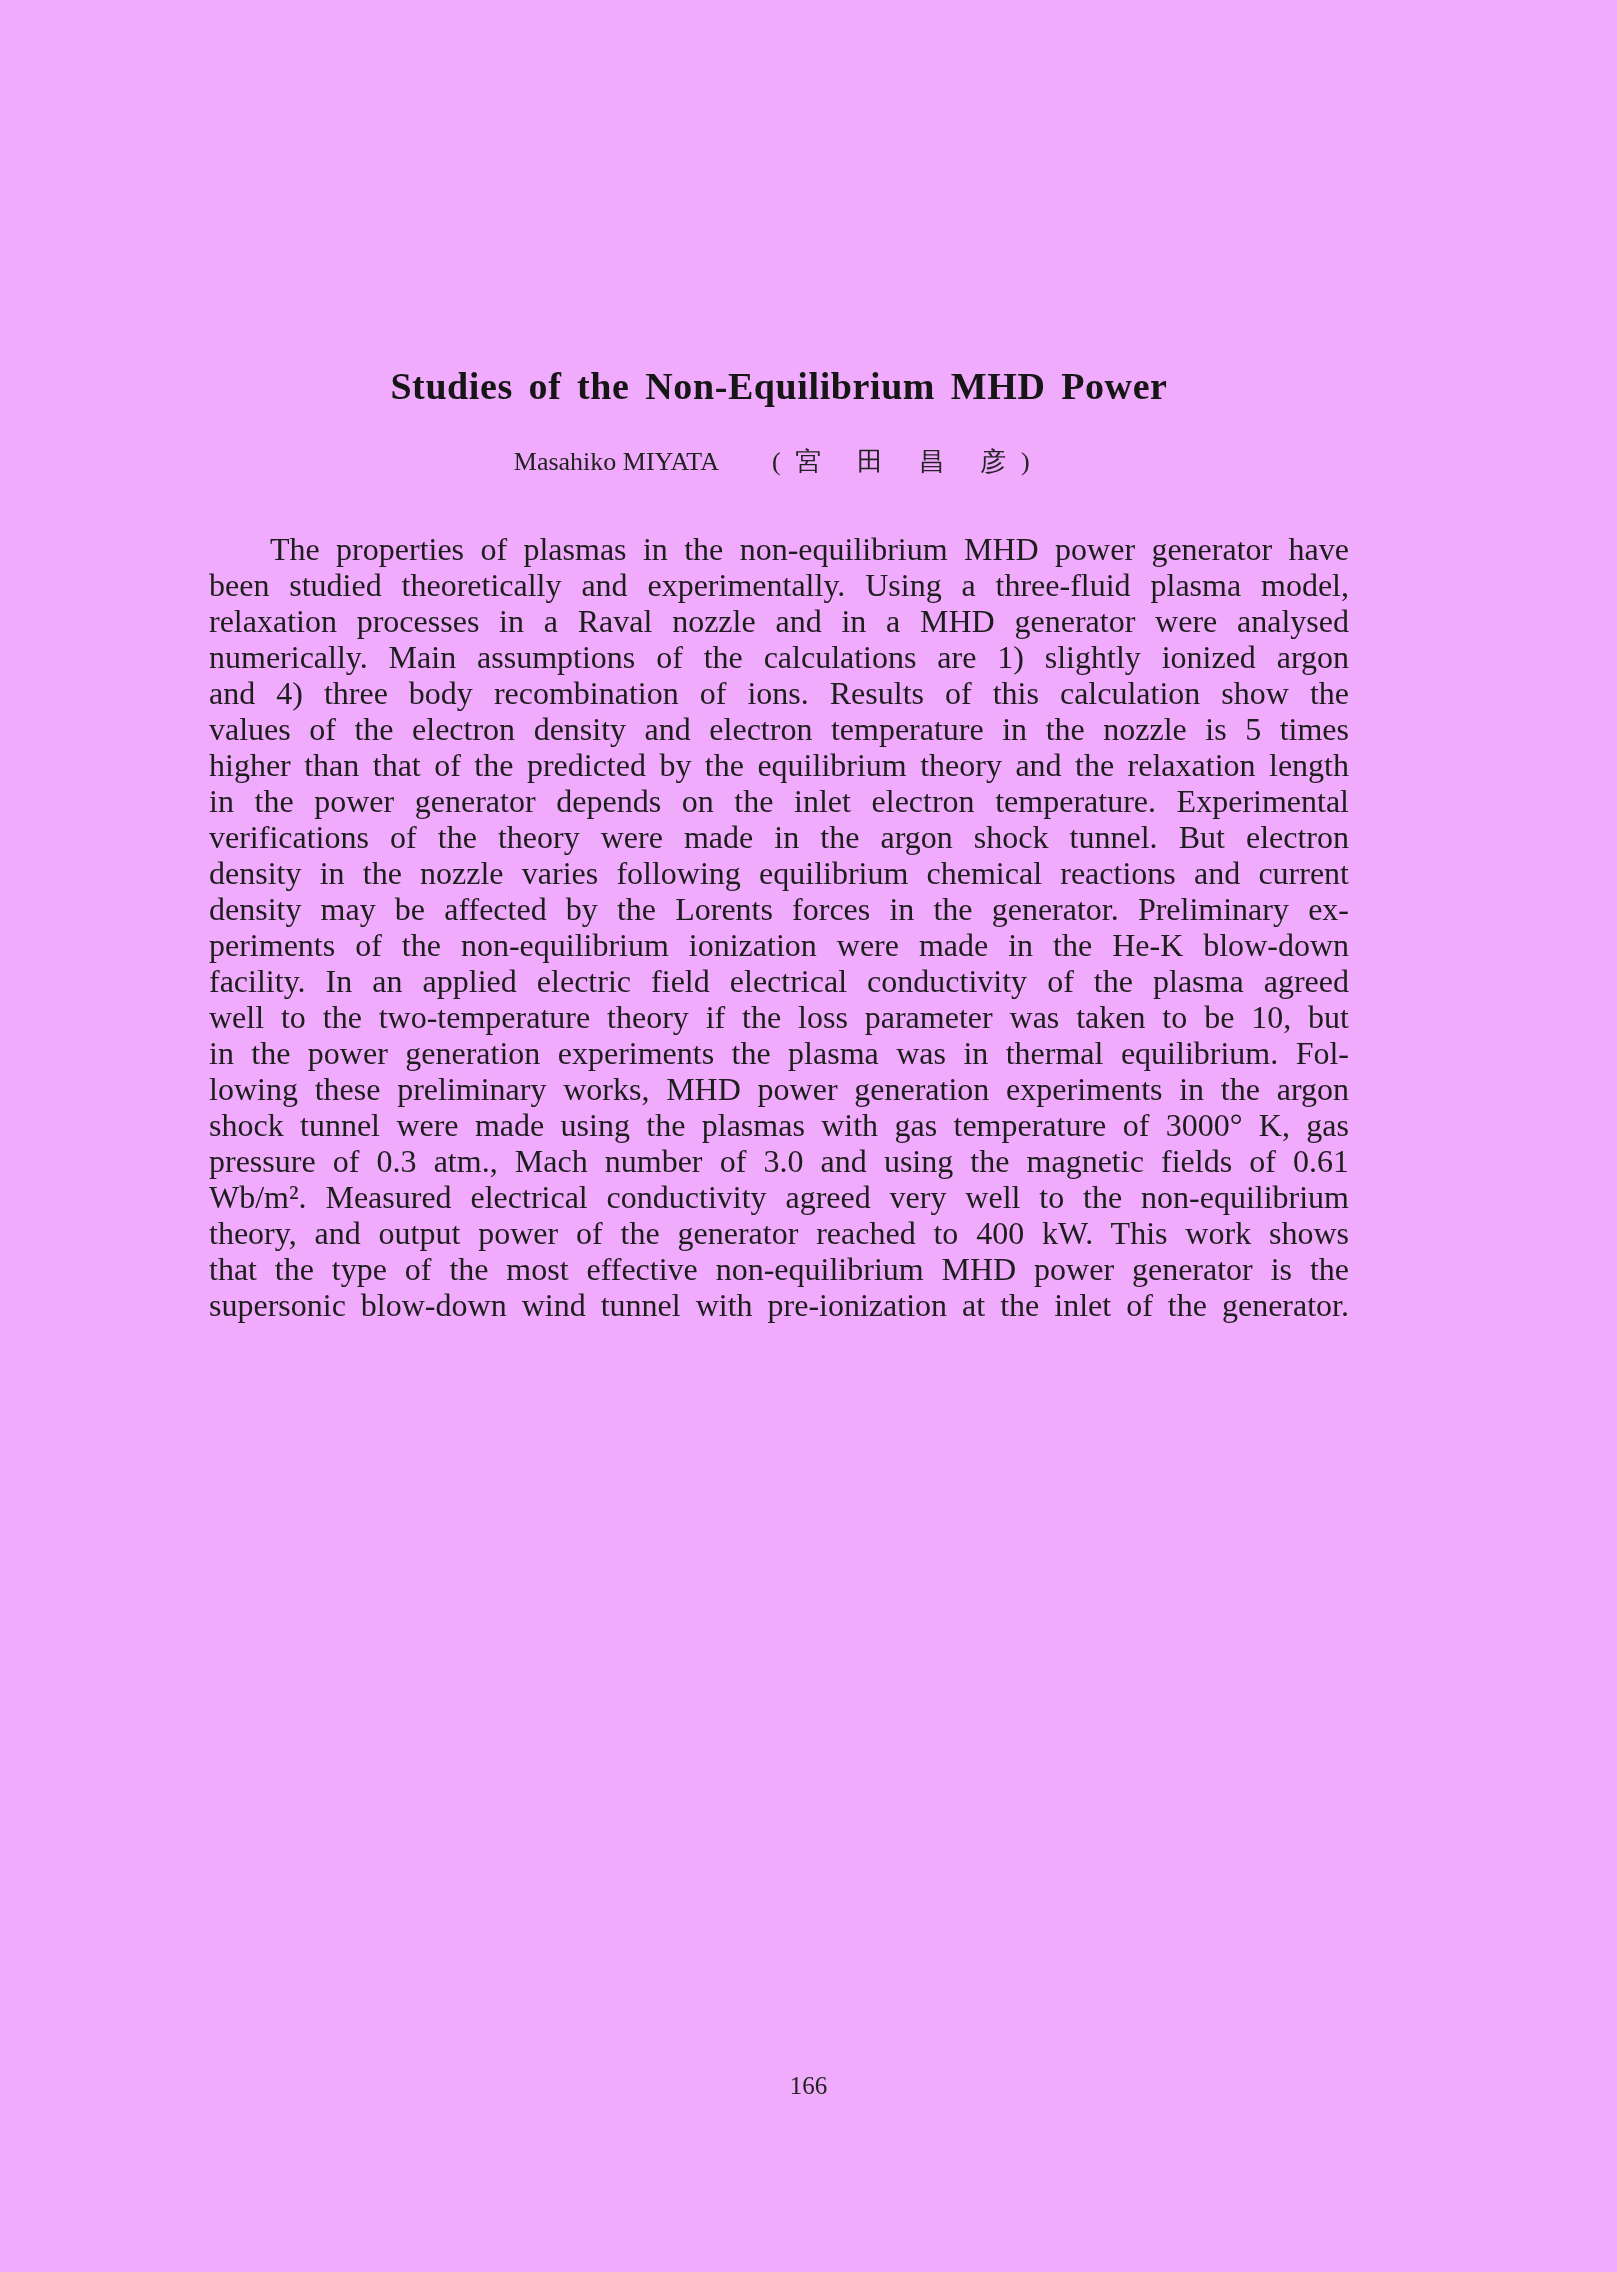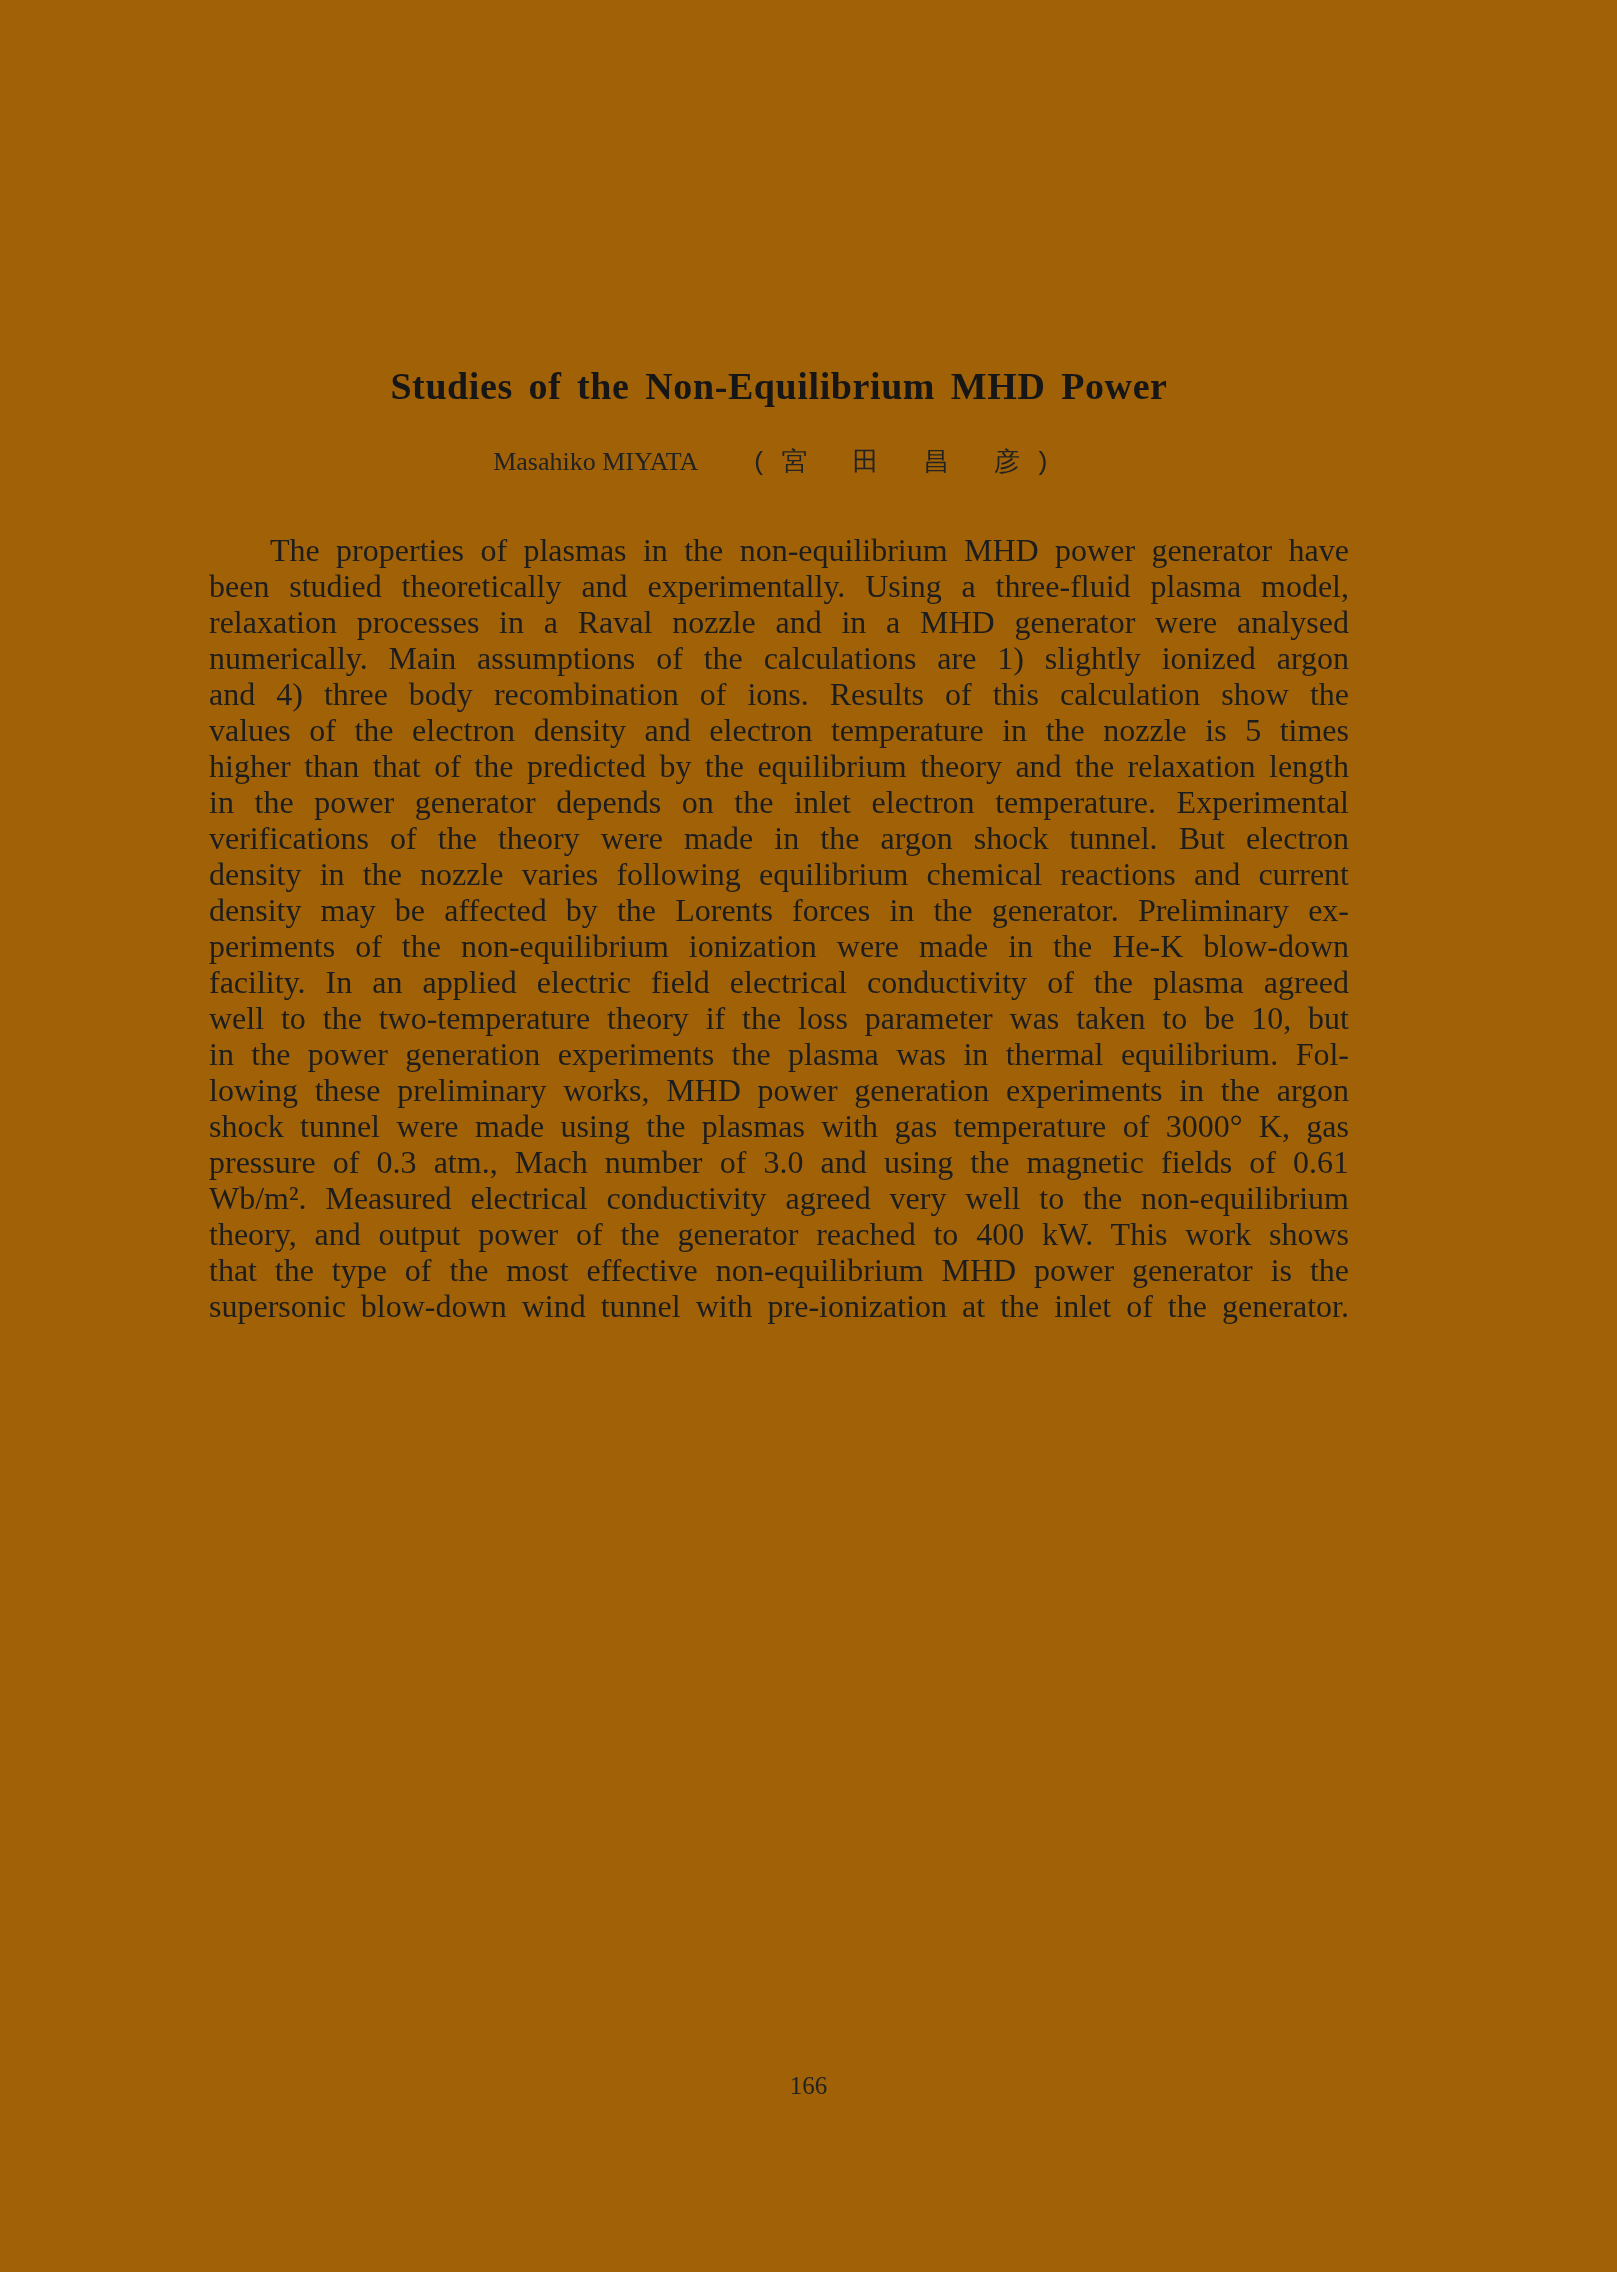--- a/index.html
+++ b/index.html
@@ -4,21 +4,21 @@
 <style>
   html, body {
     margin: 0;
     padding: 0;
     background: #fbfbf8;
   }
   .page {
     position: relative;
     width: 1617px;
     height: 2273px;
-    background: #a16207;
+    background: #f0abfc;
     font-family: "Liberation Serif", "DejaVu Serif", serif;
     color: #1f1f1f;
     overflow: hidden;
   }
   .column {
     position: absolute;
     left: 209px;
     top: 0;
     width: 1140px;
     height: 2273px;
@@ -40,21 +40,21 @@
   .author {
     margin-top: 31px;
     text-align: center;
     font-size: 26px;
     line-height: 34px;
     color: #222;
   }
   .author .author-kanji {
     margin-left: 48px;
     letter-spacing: 14.6px;
-    font-family: Liberation Mono, monospace;
+    font-family: Liberation Serif, serif;
   }
   .abstract {
     margin-top: 52px;
     font-size: 32px;
     line-height: 36px;
     color: #1d1d1d;
   }
   .abstract-line {
     text-align: justify;
     text-align-last: justify;

